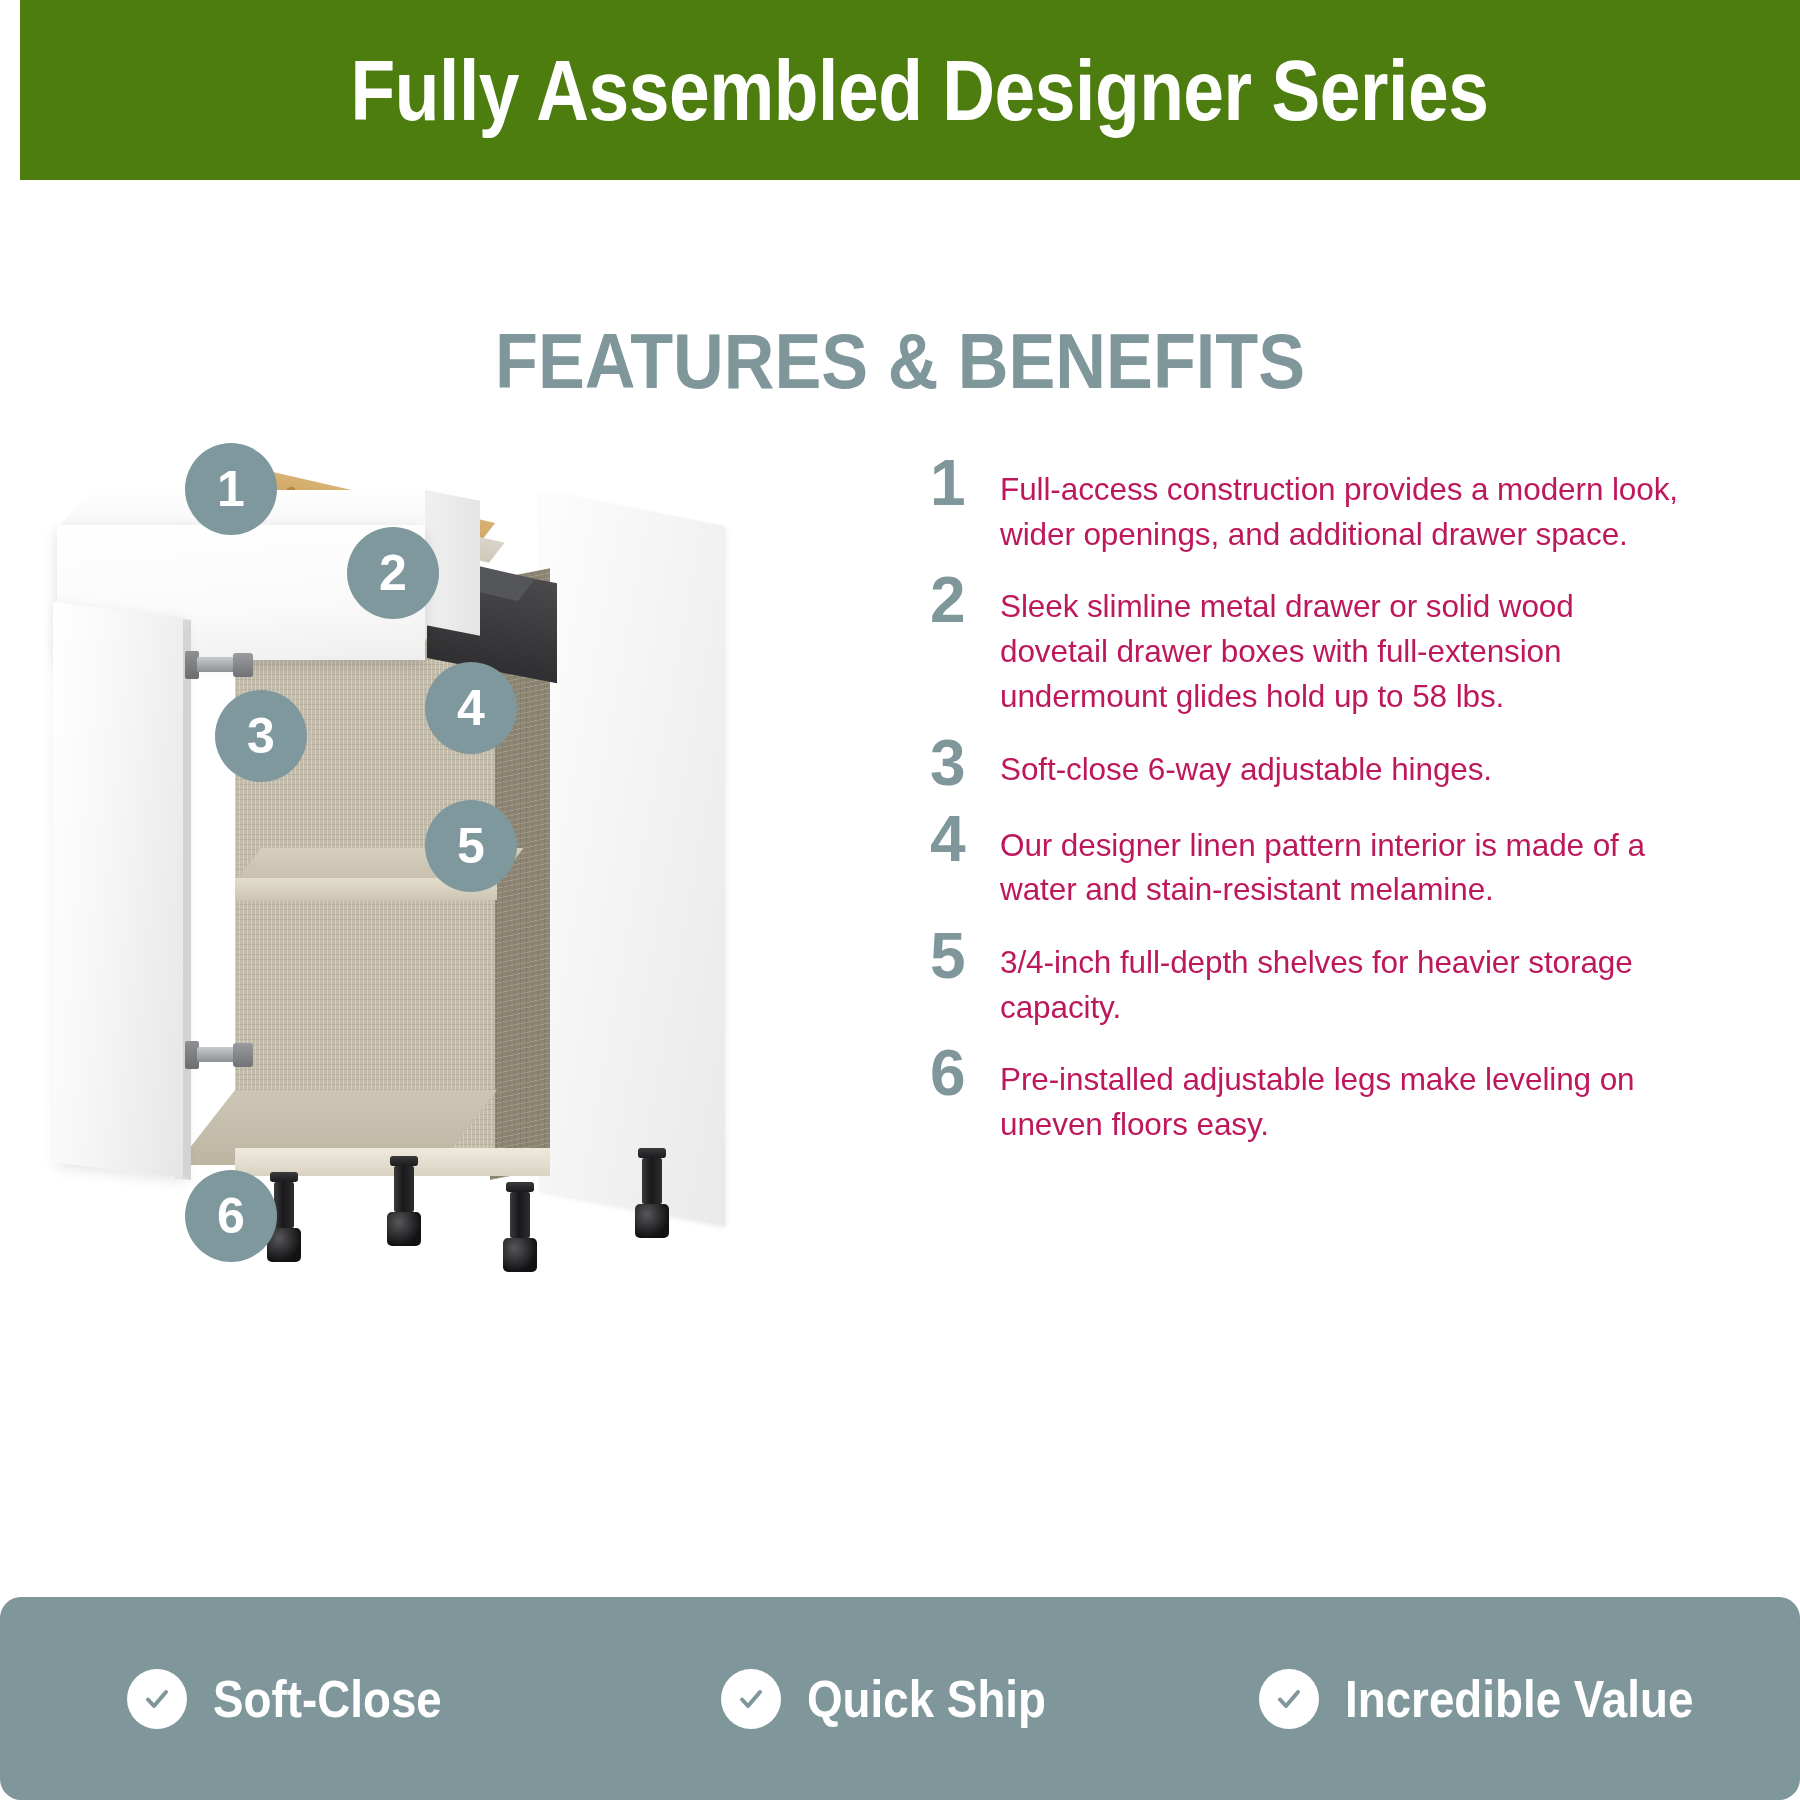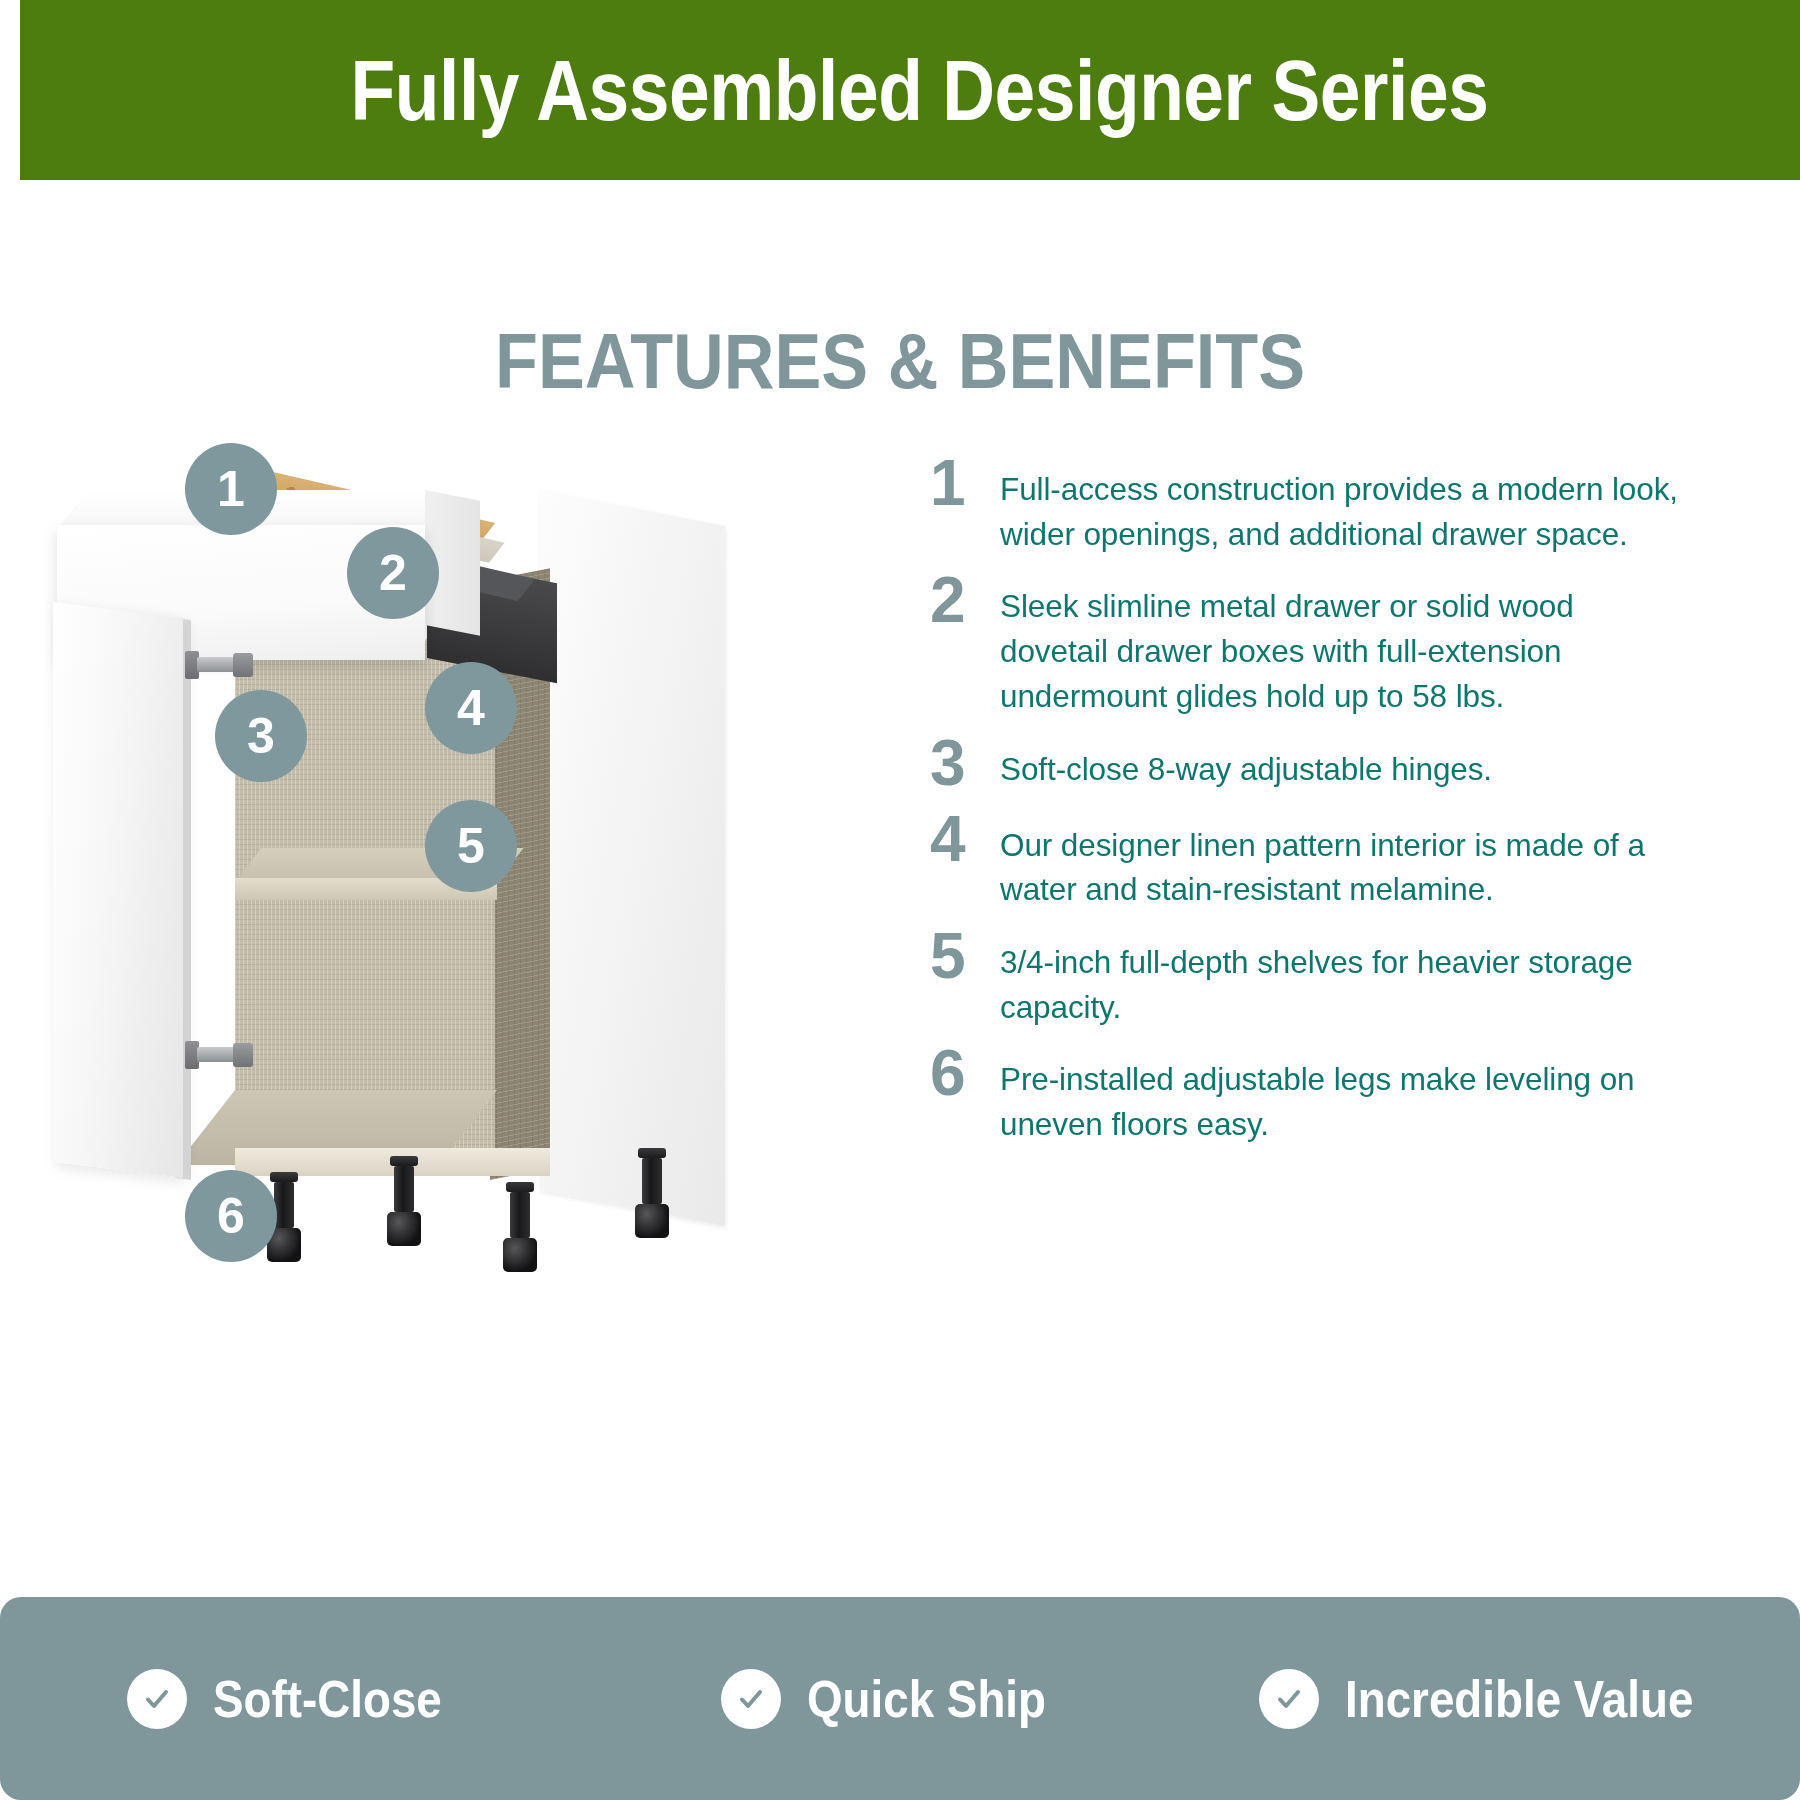--- a/index.html
+++ b/index.html
@@ -250,21 +250,21 @@
     font-family:"Liberation Sans",sans-serif;
     font-weight:700;
     font-size:64px;
     line-height:1;
     width:70px;
     flex:0 0 70px;
     text-align:left;
     margin-top:-4px;
   }
   .feature-text{
-    color:#0f766e;
+    color:#be185d;
     font-family:"Liberation Sans",sans-serif;
     font-weight:400;
     font-size:31.5px;
     line-height:1.42;
     flex:1;
     padding-top:12px;
     letter-spacing:-0.1px;
   }
 
   
@@ -374,21 +374,21 @@
   <div class="feature-row">
     <div class="feature-num">1</div>
     <div class="feature-text">Full-access construction provides a modern look, wider openings, and additional drawer space.</div>
   </div>
   <div class="feature-row">
     <div class="feature-num">2</div>
     <div class="feature-text">Sleek slimline metal drawer or solid wood dovetail drawer boxes with full-extension undermount glides hold up to 58 lbs.</div>
   </div>
   <div class="feature-row">
     <div class="feature-num">3</div>
-    <div class="feature-text">Soft-close 8-way adjustable hinges.</div>
+    <div class="feature-text">Soft-close 6-way adjustable hinges.</div>
   </div>
   <div class="feature-row">
     <div class="feature-num">4</div>
     <div class="feature-text">Our designer linen pattern interior is made of a water and stain-resistant melamine.</div>
   </div>
   <div class="feature-row">
     <div class="feature-num">5</div>
     <div class="feature-text">3/4-inch full-depth shelves for heavier storage capacity.</div>
   </div>
   <div class="feature-row">

